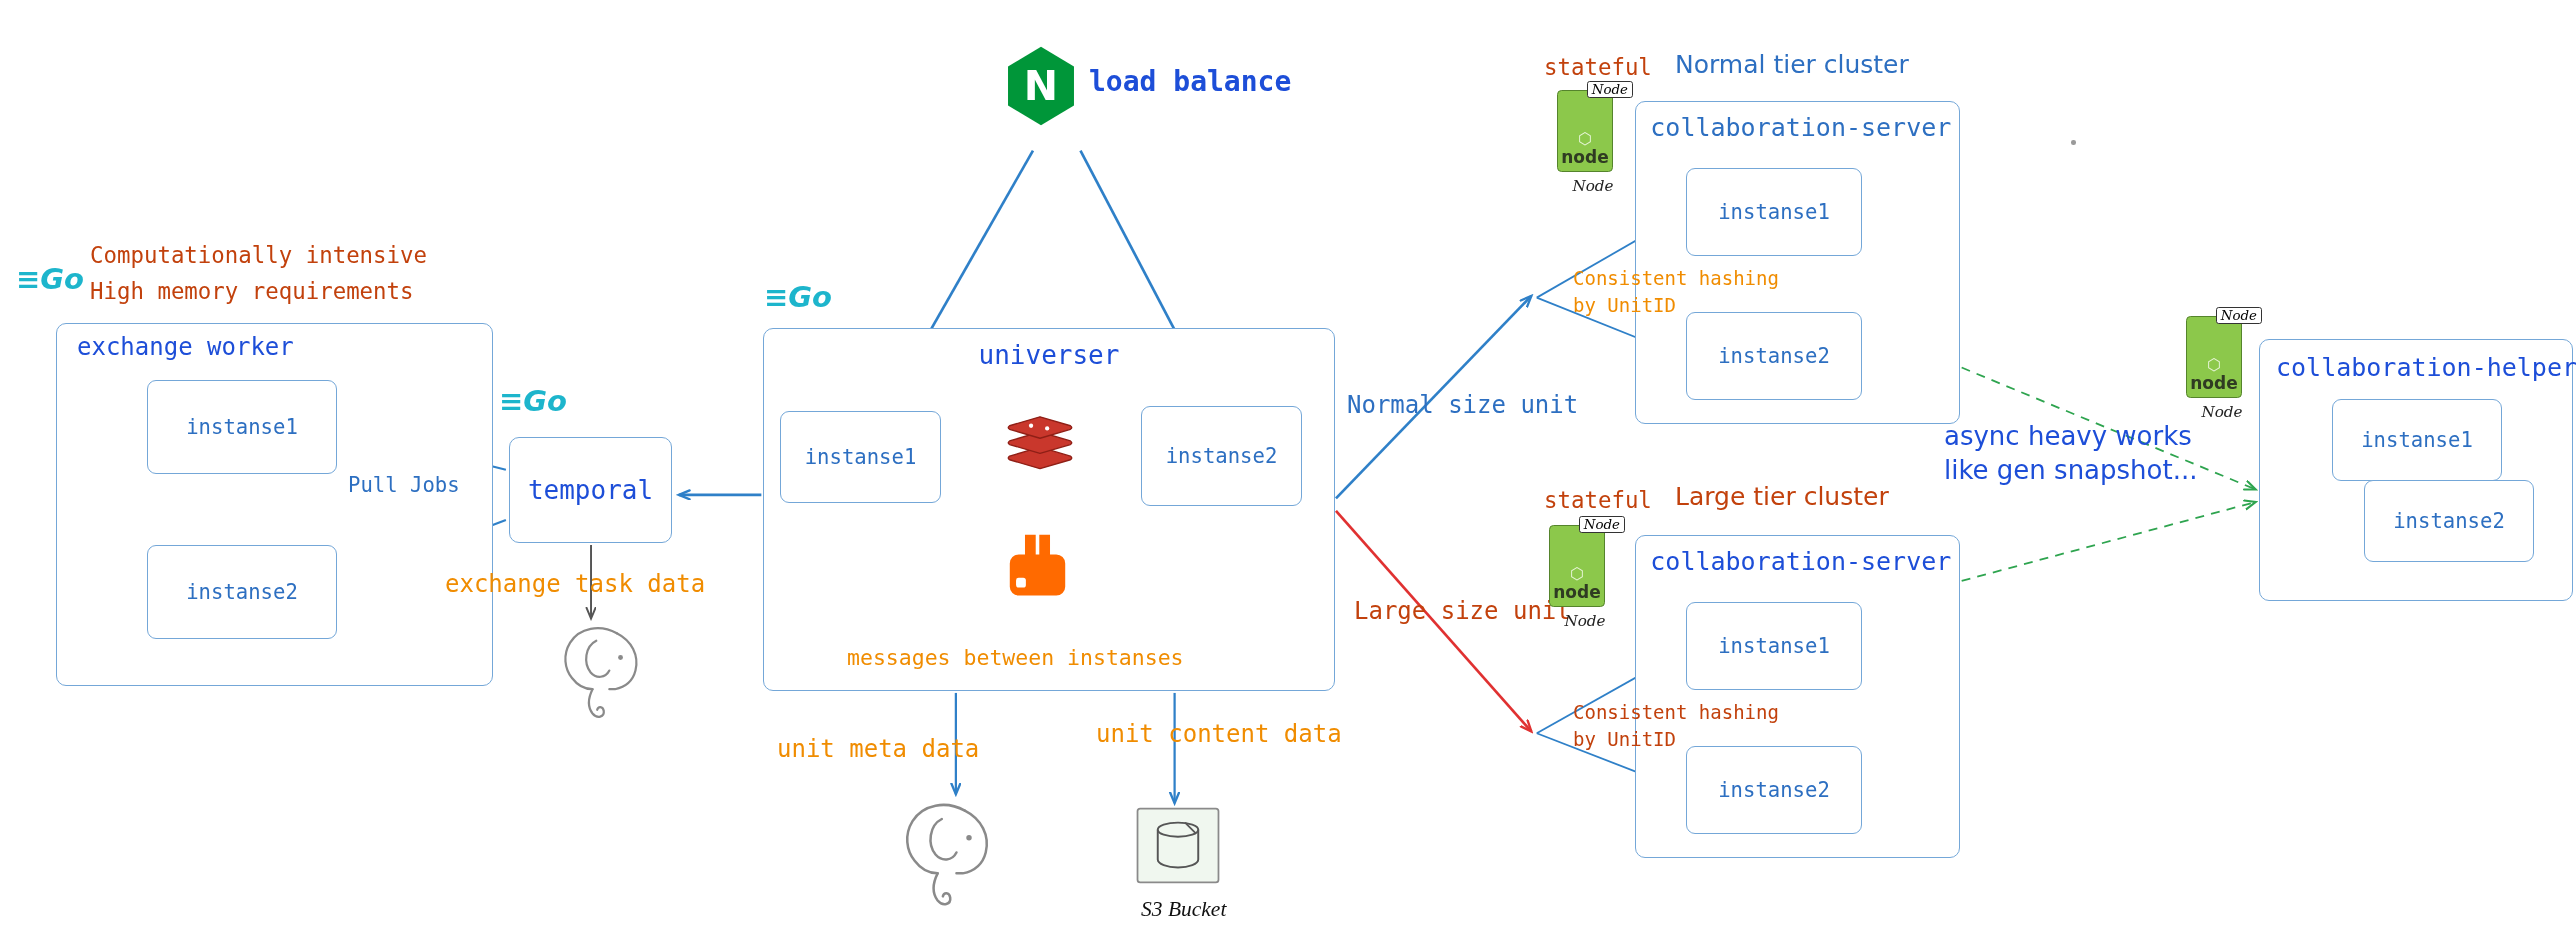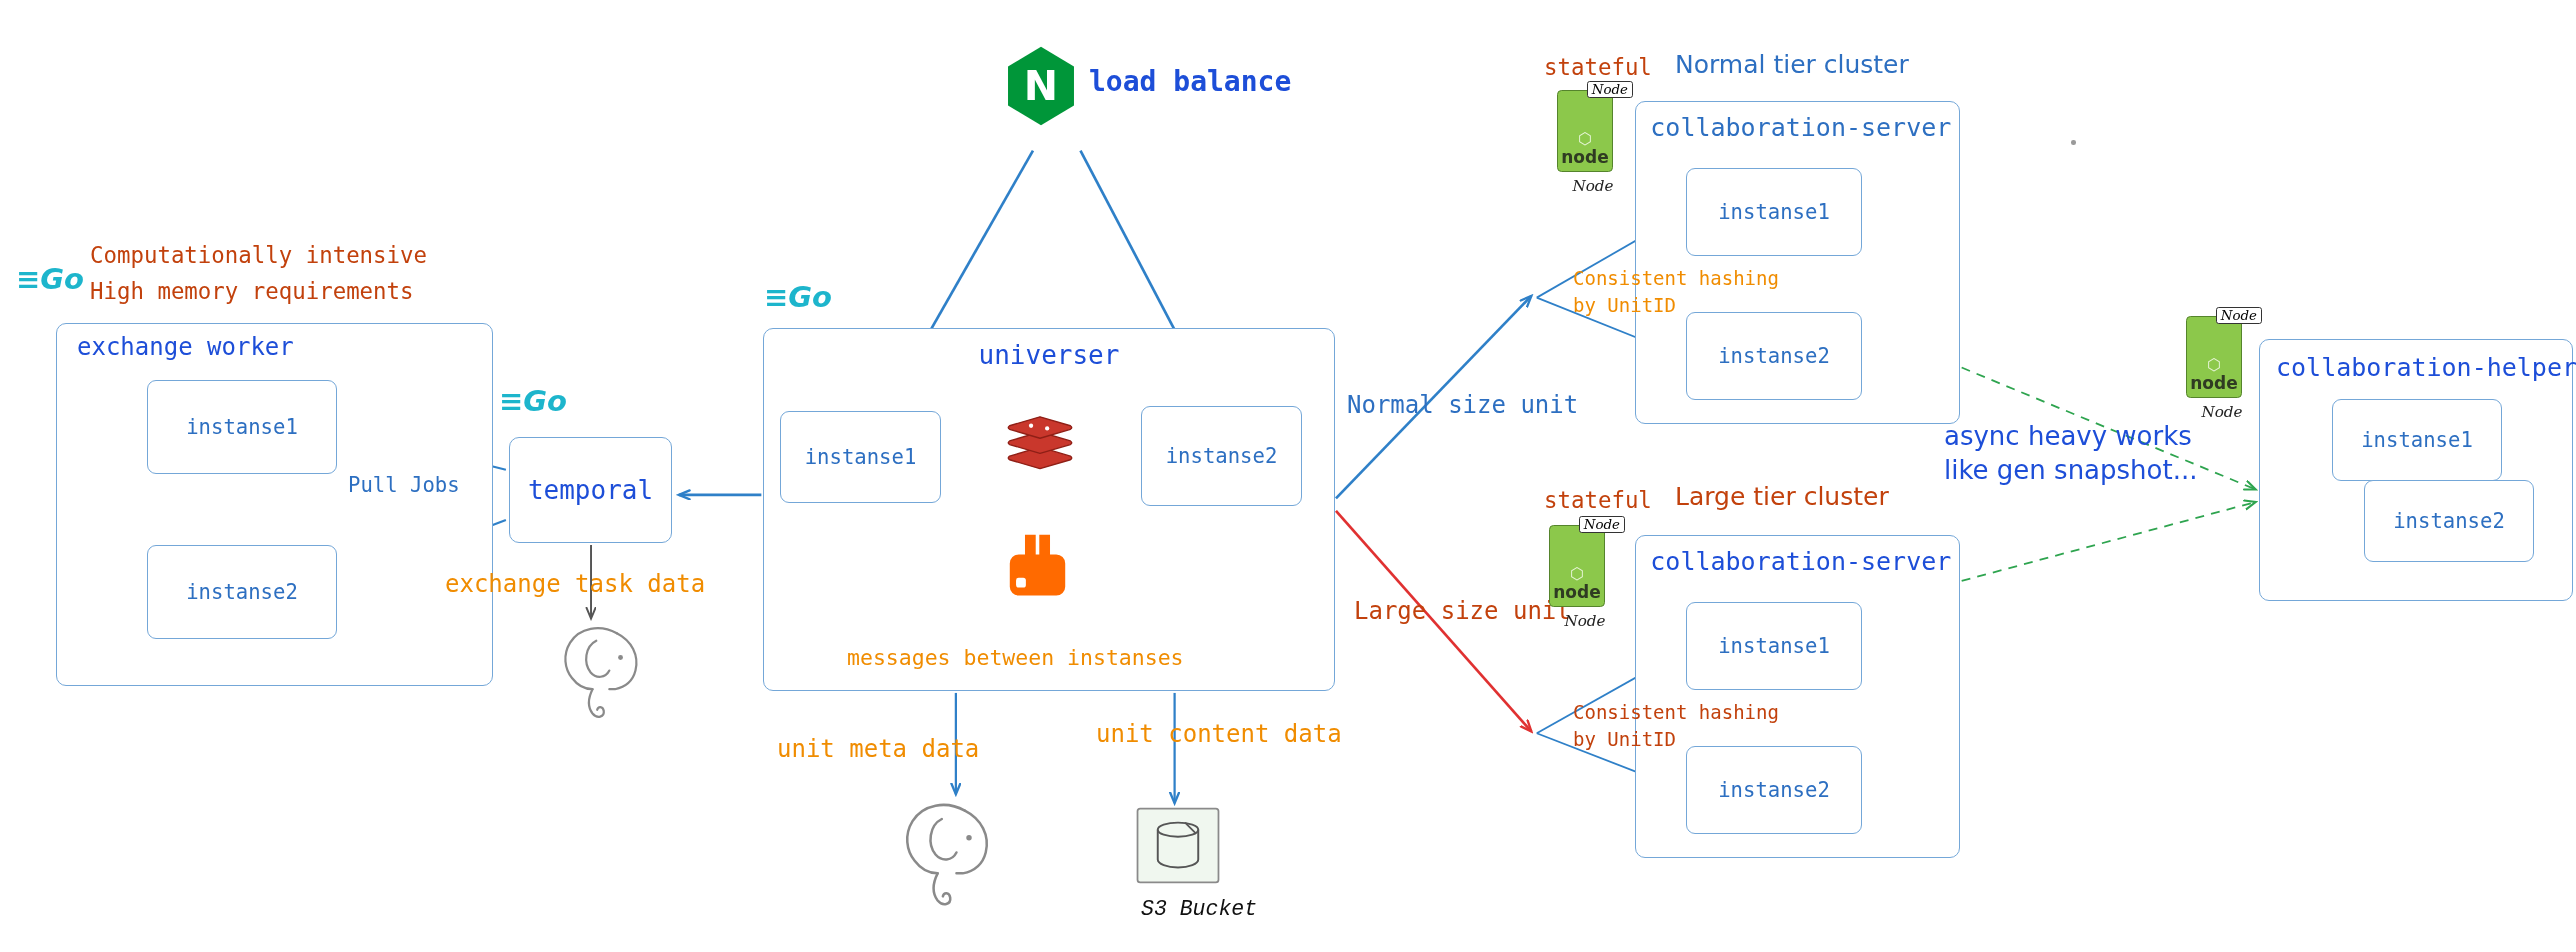--- a/index.html
+++ b/index.html
@@ -34,21 +34,21 @@
     position:absolute; top:-9px; right:-3.6px; background:#fff; border:1.3px solid #333;
     border-radius:2.7px; font:italic 13.4px "DejaVu Serif", serif; padding:0 3.6px; z-index:5;
   }
   .node-body {
     width:56px; height:82px; background:#8cc84b; border:1.8px solid #55842c; border-radius:4.5px;
     display:flex; flex-direction:column; align-items:center; justify-content:flex-end;
   }
   .node-hex { color:#e9f6da; font-size:16px; line-height:14.3px; }
   .node-word { font:bold 17px "DejaVu Sans", sans-serif; color:#2f3b22; padding-bottom:4.5px; }
   .node-caption { text-align:center; font:italic 15.2px "DejaVu Serif", serif; color:#222; margin-top:4.5px; }
-  .hand { font-family:Liberation Mono, monospace; font-style:italic;text-align:right; }
+  .hand { font-family:Liberation Serif, serif; font-style:italic;text-align:right; }
   .dot { position:absolute; width:4.5px; height:4.5px; border-radius:50%; background:#9a9a9a; z-index:2; }
 </style>
 </head>
 <body>
 
 <div class="canvas">
 
   <svg id="arrows" width="2576" height="952" viewBox="0 0 2873 1062">
     <defs>
       <marker id="m-blue" markerWidth="16" markerHeight="14" refX="13" refY="6" orient="auto" markerUnits="userSpaceOnUse">

